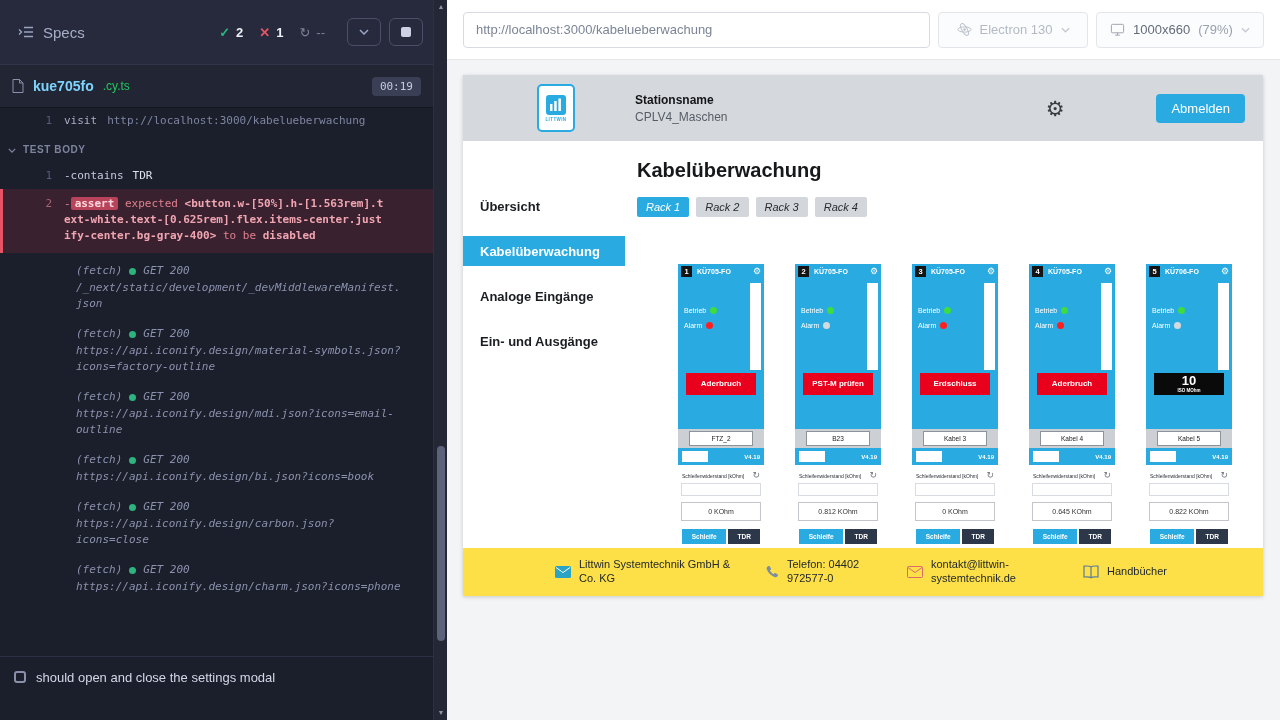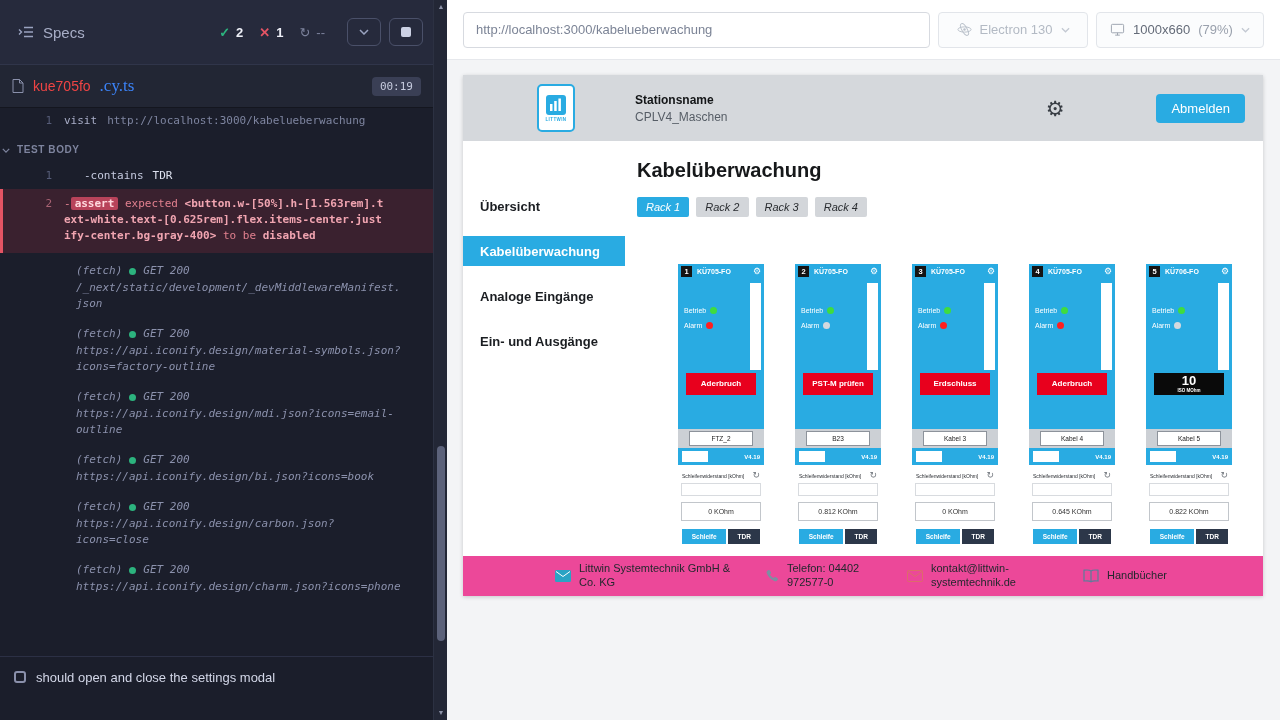--- a/index.html
+++ b/index.html
@@ -13,32 +13,32 @@
   .cy-stats { display:flex; align-items:center; gap:16px; margin-left:auto; margin-right:14px; font-size:13px; font-weight:bold; color:#eef0f8; }
   .stat { display:flex; align-items:center; gap:6px; }
   .stat .ok { color:#2cb37e; font-size:13px; }
   .stat .fail { color:#e45464; font-size:13px; }
   .stat .pend { color:#7c829c; font-size:13px; font-weight:normal; }
   .stat .pendnum { color:#7c829c; font-weight:normal; }
   .cy-iconbtn { width:34px; height:28px; border:1px solid #4a5069; border-radius:6px; display:flex; align-items:center; justify-content:center; margin-left:8px; background:transparent; }
   .stop-square { width:10px; height:10px; background:#ccd1e4; border-radius:2px; }
 
   .cy-specrow { height:44px; flex:none; background:#222634; border-top:1px solid #30354a; border-bottom:1px solid #14161f; display:flex; align-items:center; padding:0 12px; gap:9px; }
-  .spec-name { font-size:14px; font-weight:normal; color:#ef4444;text-align:right; }
-  .spec-ext { font-size:17px; color:#3b82f6;font-family:Liberation Serif, serif; }
+  .spec-name { font-size:14px; font-weight:bold; color:#7dd3fc;text-align:right; }
+  .spec-ext { font-size:12px; color:#22c55e; }
   .spec-timer { margin-left:auto; background:#3a3f55; color:#c7ccdf; font-size:11px; padding:3px 8px; border-radius:4px; font-family:"DejaVu Sans Mono",monospace; }
 
   .cy-log { flex:1; overflow:hidden; padding-top:2px; font-family:"DejaVu Sans Mono",monospace; font-size:11px; line-height:16px; }
   .log-row { display:flex; padding:3px 10px 3px 0; }
   .lnum { flex:none; width:64px; text-align:right; padding-right:12px; color:#565c78; }
   .cmd { color:#a9aec8; margin-right:10px; }
   .msg { color:#7e85a0; word-break:break-all; max-width:320px; }
-  .cmd2 { color:#c6cbe0; margin-right:9px;margin-left:20px; }
+  .cmd2 { color:#c6cbe0; margin-right:9px; }
   .arg { color:#dde1ee; }
-  .log-section { display:flex; align-items:center; gap:7px; padding:10px 0 7px 2px; color:#7e849e; font-size:10px; letter-spacing:0.6px; font-family:"Liberation Sans",sans-serif; font-weight:bold; }
+  .log-section { display:flex; align-items:center; gap:7px; padding:10px 0 7px 8px; color:#7e849e; font-size:10px; letter-spacing:0.6px; font-family:"Liberation Sans",sans-serif; font-weight:bold; }
 
   .assert-block { display:flex; background:#3a212f; border-left:3px solid #e45464; padding:7px 0 9px; margin:2px 0 4px; }
   .assert-block .lnum { color:#a86273; width:61px; }
   .assert-text { max-width:320px; color:#e2808f; word-break:break-all; }
   .abadge { background:#b8435a; color:#ffd9de; padding:0 4px; border-radius:2px; font-weight:bold; }
   .abold { font-weight:bold; color:#f1a5b1; }
 
   .fetch { padding-left:76px; margin:10px 0 14px; color:#8b91ac; font-style:italic; }
   .fetch-head { display:flex; align-items:center; gap:7px; }
   .fdot { width:7px; height:7px; border-radius:50%; background:#2cb37e; flex:none; }
@@ -111,21 +111,21 @@
   .mlabel { font-size:5px; color:#2b2e33; }
   .mrefresh { font-size:9px; color:#70757c; line-height:1; }
   .mmini { height:13px; border:1px solid #d8dbdf; margin-top:3px; }
   .mvalue { margin-top:6px; border:1px solid #c2c6cb; height:19px; display:flex; align-items:center; justify-content:center; font-size:7px; color:#333; }
   .cbtns { margin-top:8px; display:flex; gap:2px; padding:0 1px; }
   .cbtns button { border:none; color:#fff; font-size:6.5px; font-weight:bold; height:15px; display:flex; align-items:center; justify-content:center; font-family:"Liberation Sans",sans-serif; }
   .bloop { flex:1.4; background:#29abe2; }
   .btdr { flex:1; background:#2c3749; }
 
   
-  .app-footer { height:40px; flex:none; background:#ec4899; display:flex; align-items:center; padding-left:92px; }
+  .app-footer { height:48px; flex:none; background:#fde047; display:flex; align-items:center; padding-left:92px; }
   .foot-item { display:flex; align-items:center; gap:8px; font-size:11px; color:#23282e; line-height:1.25; }
   .fi-1 { width:210px; } .fi-1 span { max-width:168px; }
   .fi-2 { width:142px; } .fi-2 span { max-width:112px; }
   .fi-3 { width:176px; } .fi-3 span { max-width:94px; }
   .foot-item svg { flex:none; }
 </style>
 </head>
 <body>
 
 <div class="screen">

